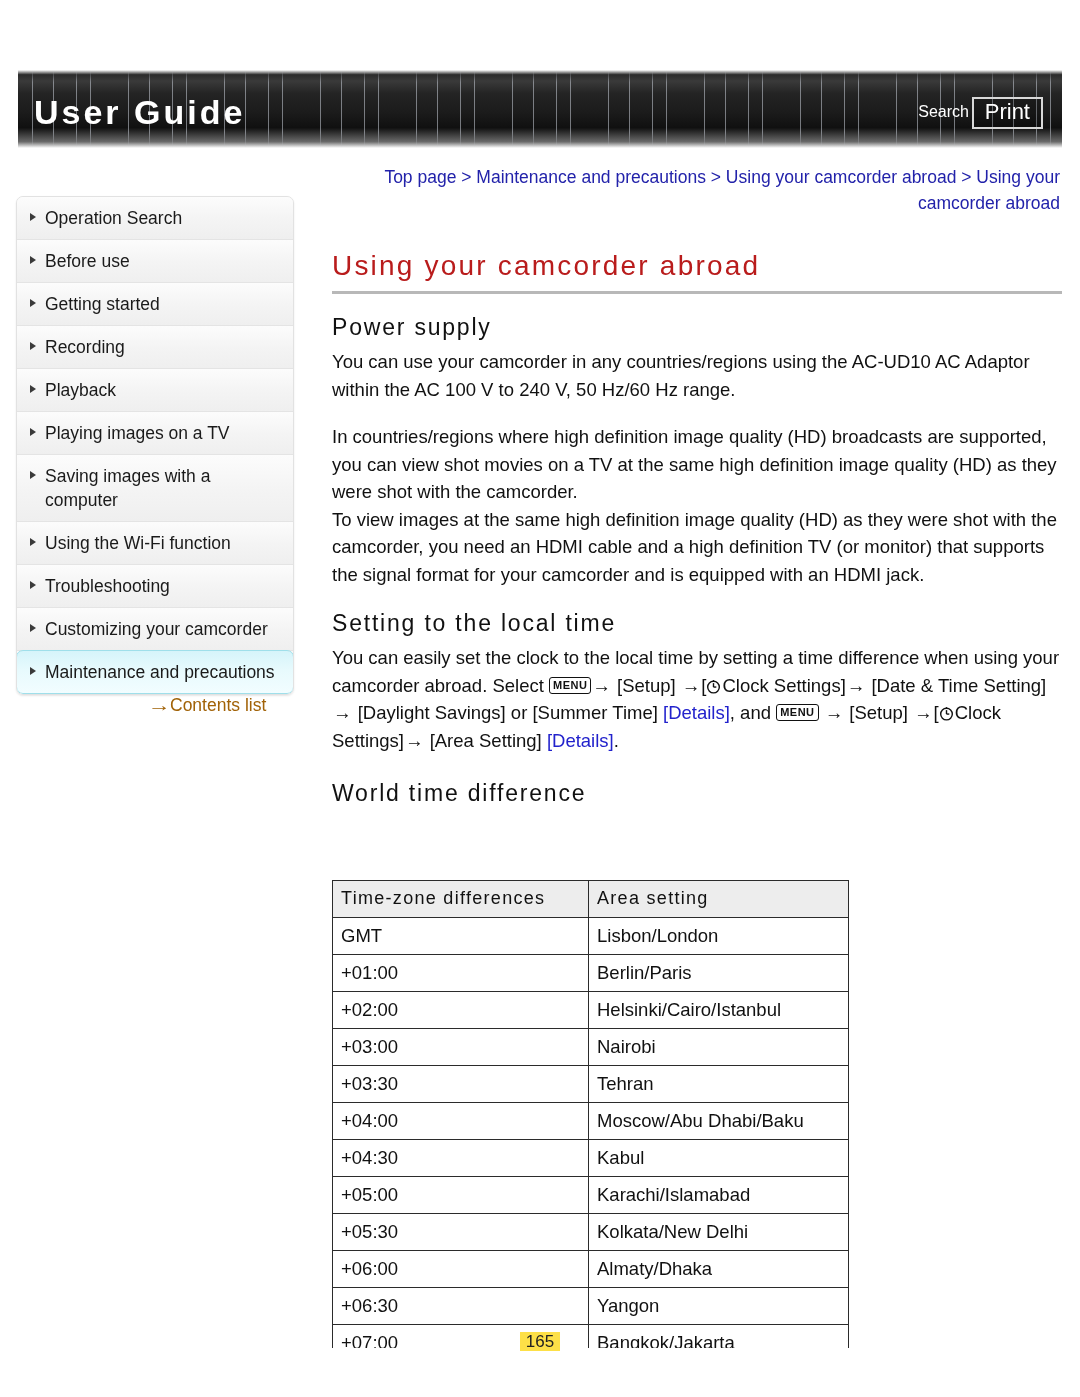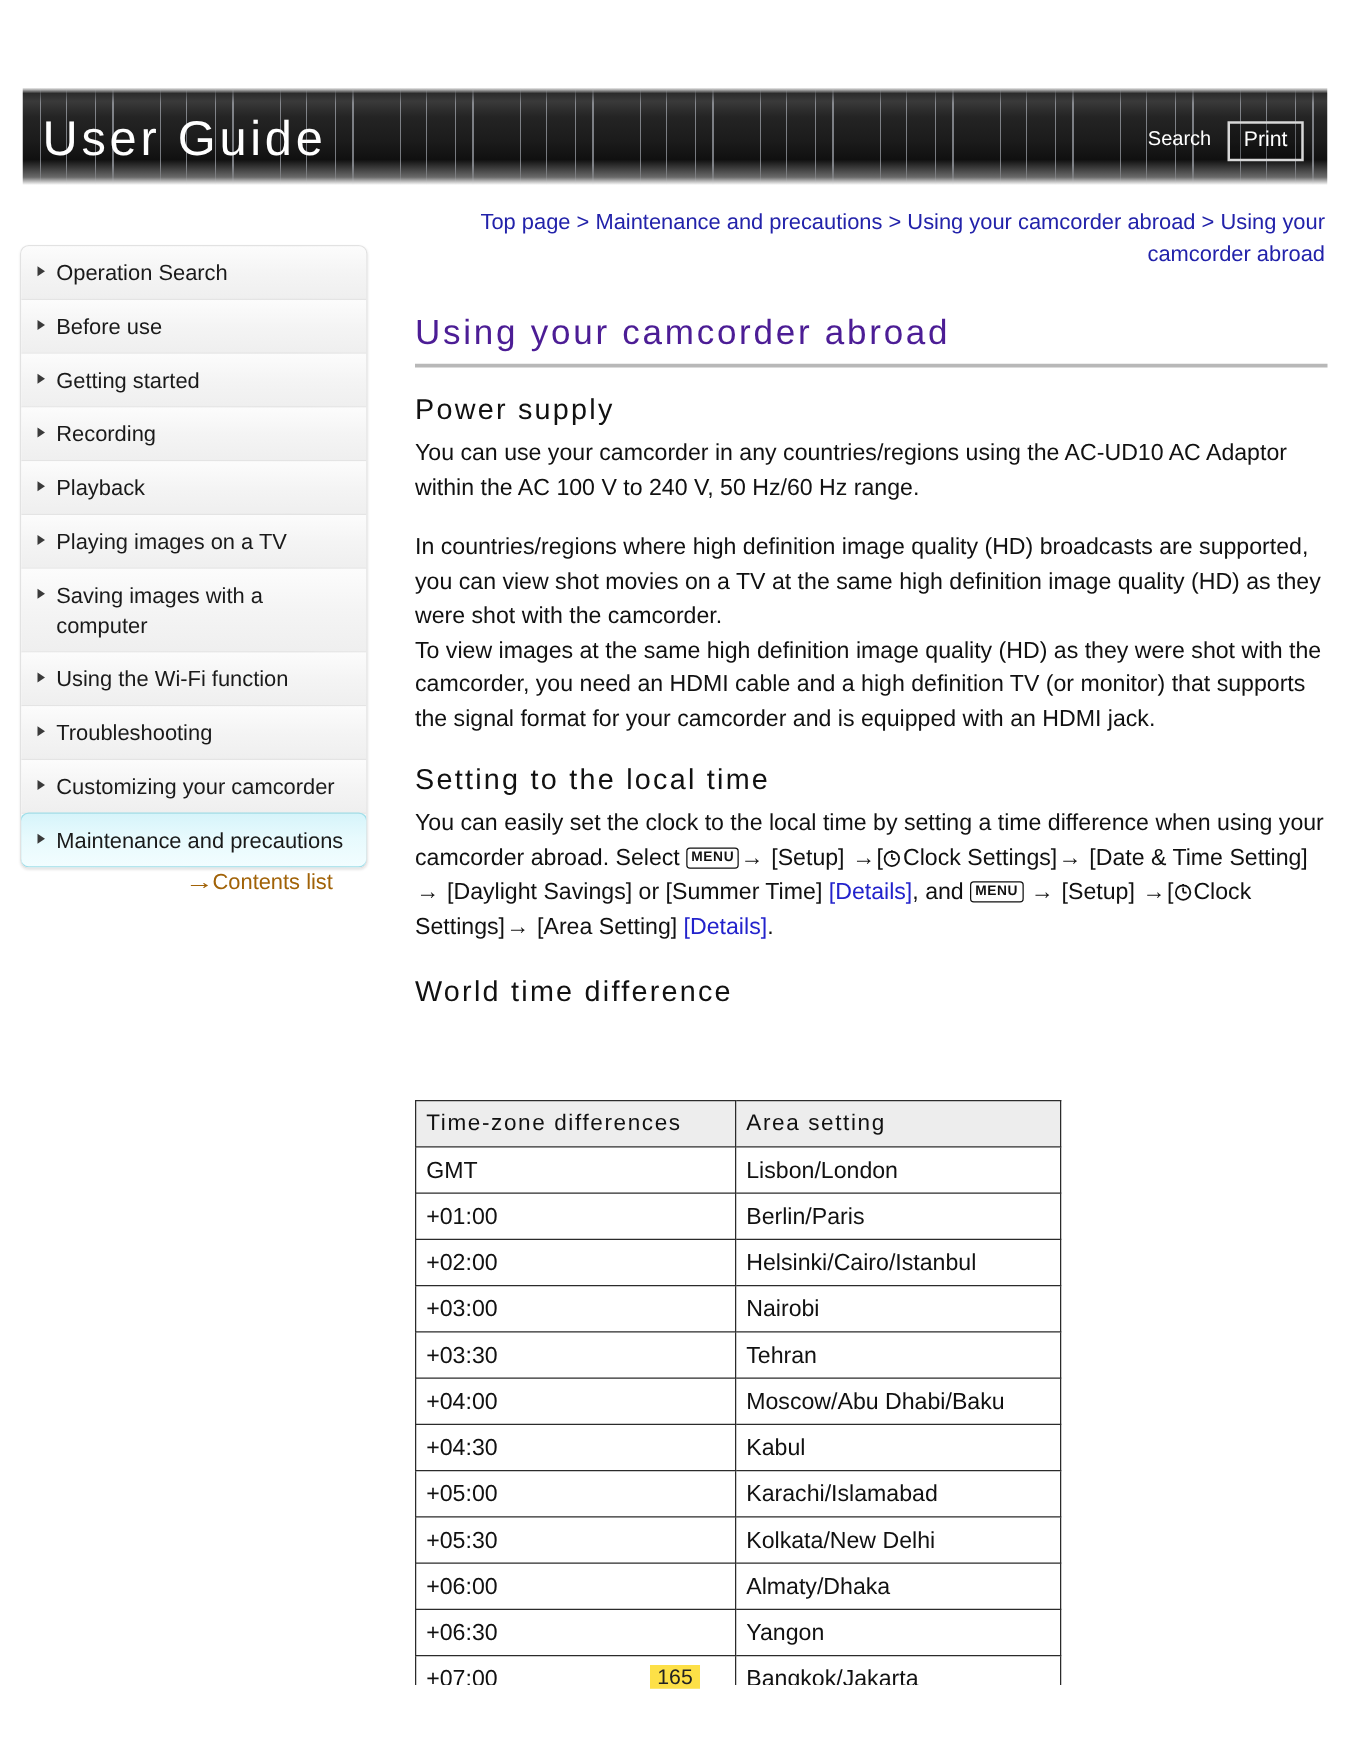--- a/index.html
+++ b/index.html
@@ -63,41 +63,41 @@
         rgba(255,255,255,0.00) 73px,
         rgba(255,255,255,0.00) 96px);
     -webkit-mask-image: linear-gradient(to bottom, rgba(0,0,0,0) 0%, rgba(0,0,0,1) 16%, rgba(0,0,0,1) 80%, rgba(0,0,0,0) 100%);
     mask-image: linear-gradient(to bottom, rgba(0,0,0,0) 0%, rgba(0,0,0,1) 16%, rgba(0,0,0,1) 80%, rgba(0,0,0,0) 100%);
   }
   #header-title {
     position: absolute;
     left: 16px;
     top: 26px;
     color: #ffffff;
-    font-size: 39px;
-    font-weight: normal;
+    font-size: 34px;
+    font-weight: bold;
     letter-spacing: 3px;
     line-height: 32px;
     white-space: nowrap;
   }
   #search-button {
     position: absolute;
     right: 93px;
     top: 32px;
     color: #ffffff;
     font-size: 16px;
     line-height: 20px;
     white-space: nowrap;
   }
   #print-button {
     position: absolute;
     right: 19px;
     top: 27px;
     color: #ffffff;
-    font-size: 17px;
+    font-size: 22px;
     line-height: 20px;
     padding: 3px 11px 5px 11px;
     border: 2px solid #d8d8d8;
     background: rgba(0,0,0,0.18);
     white-space: nowrap;
   }
 
   
   #breadcrumb {
     position: absolute;
@@ -169,21 +169,21 @@
   #main {
     position: absolute;
     left: 332px;
     top: 248px;
     width: 730px;
   }
   #page-title {
     font-size: 28px;
     letter-spacing: 2.2px;
     line-height: 36px;
-    color: #4c1d95;
+    color: #b91c1c;
     padding-bottom: 7px;
     border-bottom: 3px solid #b8b8b8;
     margin-bottom: 18px;
   }
   .sec-h {
     font-size: 23px;
     letter-spacing: 1.8px;
     line-height: 30px;
     color: #111111;
     margin: 0 0 6px 0;

